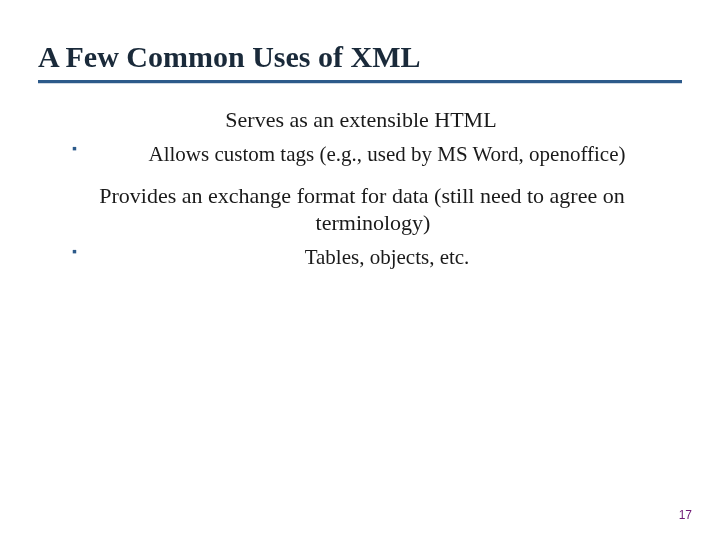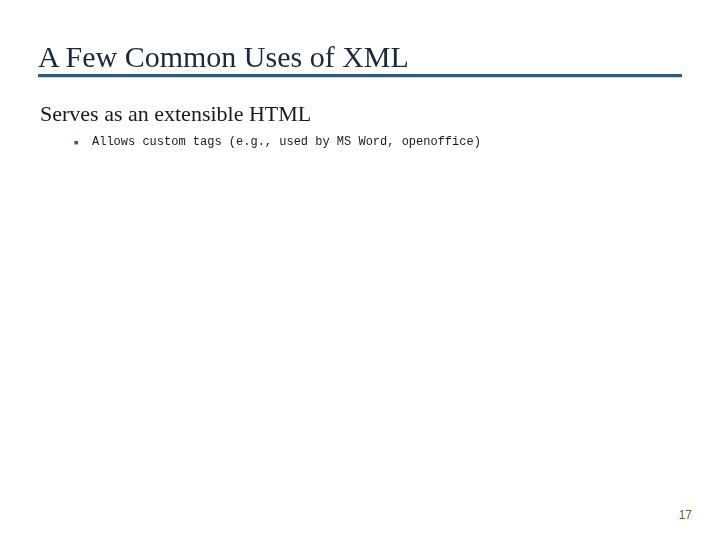--- a/index.html
+++ b/index.html
@@ -9,24 +9,24 @@
       background: #ffffff;
       font-family: Georgia, 'Times New Roman', serif;
       position: relative;
       overflow: hidden;
     }
     .slide {
       padding: 40px 38px 20px 38px;
     }
     .title {
       font-family: Georgia, 'Times New Roman', serif;
-      font-weight: normal;
+      font-weight: bold;
       font-size: 30px;
       color: #1a2a3a;
-      margin-bottom: 0;
+      margin-bottom: 6px;
     }
     .title-underline {
       height: 4px;
       background: linear-gradient(to bottom, #2c5a8a 0%, #2c5a8a 55%, #8aa8c4 55%, #e0e8f0 100%);
       margin-bottom: 22px;
       border-top: 2px solid #2c5a8a;
       border-bottom: 1px solid #cfd8e3;
     }
     .section-heading {
       font-family: Georgia, 'Times New Roman', serif;
@@ -40,58 +40,65 @@
       padding-left: 24px;
       text-indent: -22px;
       margin-left: 2px;
     }
     .bullet-list {
       list-style: none;
       margin: 4px 0 14px 0;
       padding-left: 54px;
     }
     .bullet-item {
-      font-family: Liberation Mono, monospace;
-      font-size: 12px;
+      font-family: Liberation Serif, serif;
+      font-size: 21px;
       color: #1a1a1a;
       line-height: 1.35;
       margin-bottom: 3px;
       position: relative;
     }
     .bullet-item::before {
       content: "▪";
       position: absolute;
       left: -20px;
       top: 0;
       color: #2c5a8a;
       font-size: 14px;
     }
     .page-number {
       position: absolute;
       bottom: 18px;
       right: 28px;
       font-family: Arial, sans-serif;
       font-size: 12px;
-      color: #4d7c0f;
+      color: #701a75;
       margin-top: 44px;
     }
     .section-block {
       margin-bottom: 10px;
+      text-align: center;
     }
   </style>
 </head>
 <body>
 
 <div class="slide">
   <h1 class="title">A Few Common Uses of XML</h1>
   <div class="title-underline"></div>
 
   <div class="section-block">
     <div class="section-heading">Serves as an extensible HTML</div>
     <ul class="bullet-list">
       <li class="bullet-item">Allows custom tags (e.g., used by MS Word, openoffice)</li>
     </ul>
   </div>
 
+  <div class="section-block">
+    <div class="section-heading indent-wrap">Provides an exchange format for data (still need to agree on terminology)</div>
+    <ul class="bullet-list">
+      <li class="bullet-item">Tables, objects, etc.</li>
+    </ul>
+  </div>
 
 </div>
 
 <div class="page-number">17</div>
 
 </body></html>

